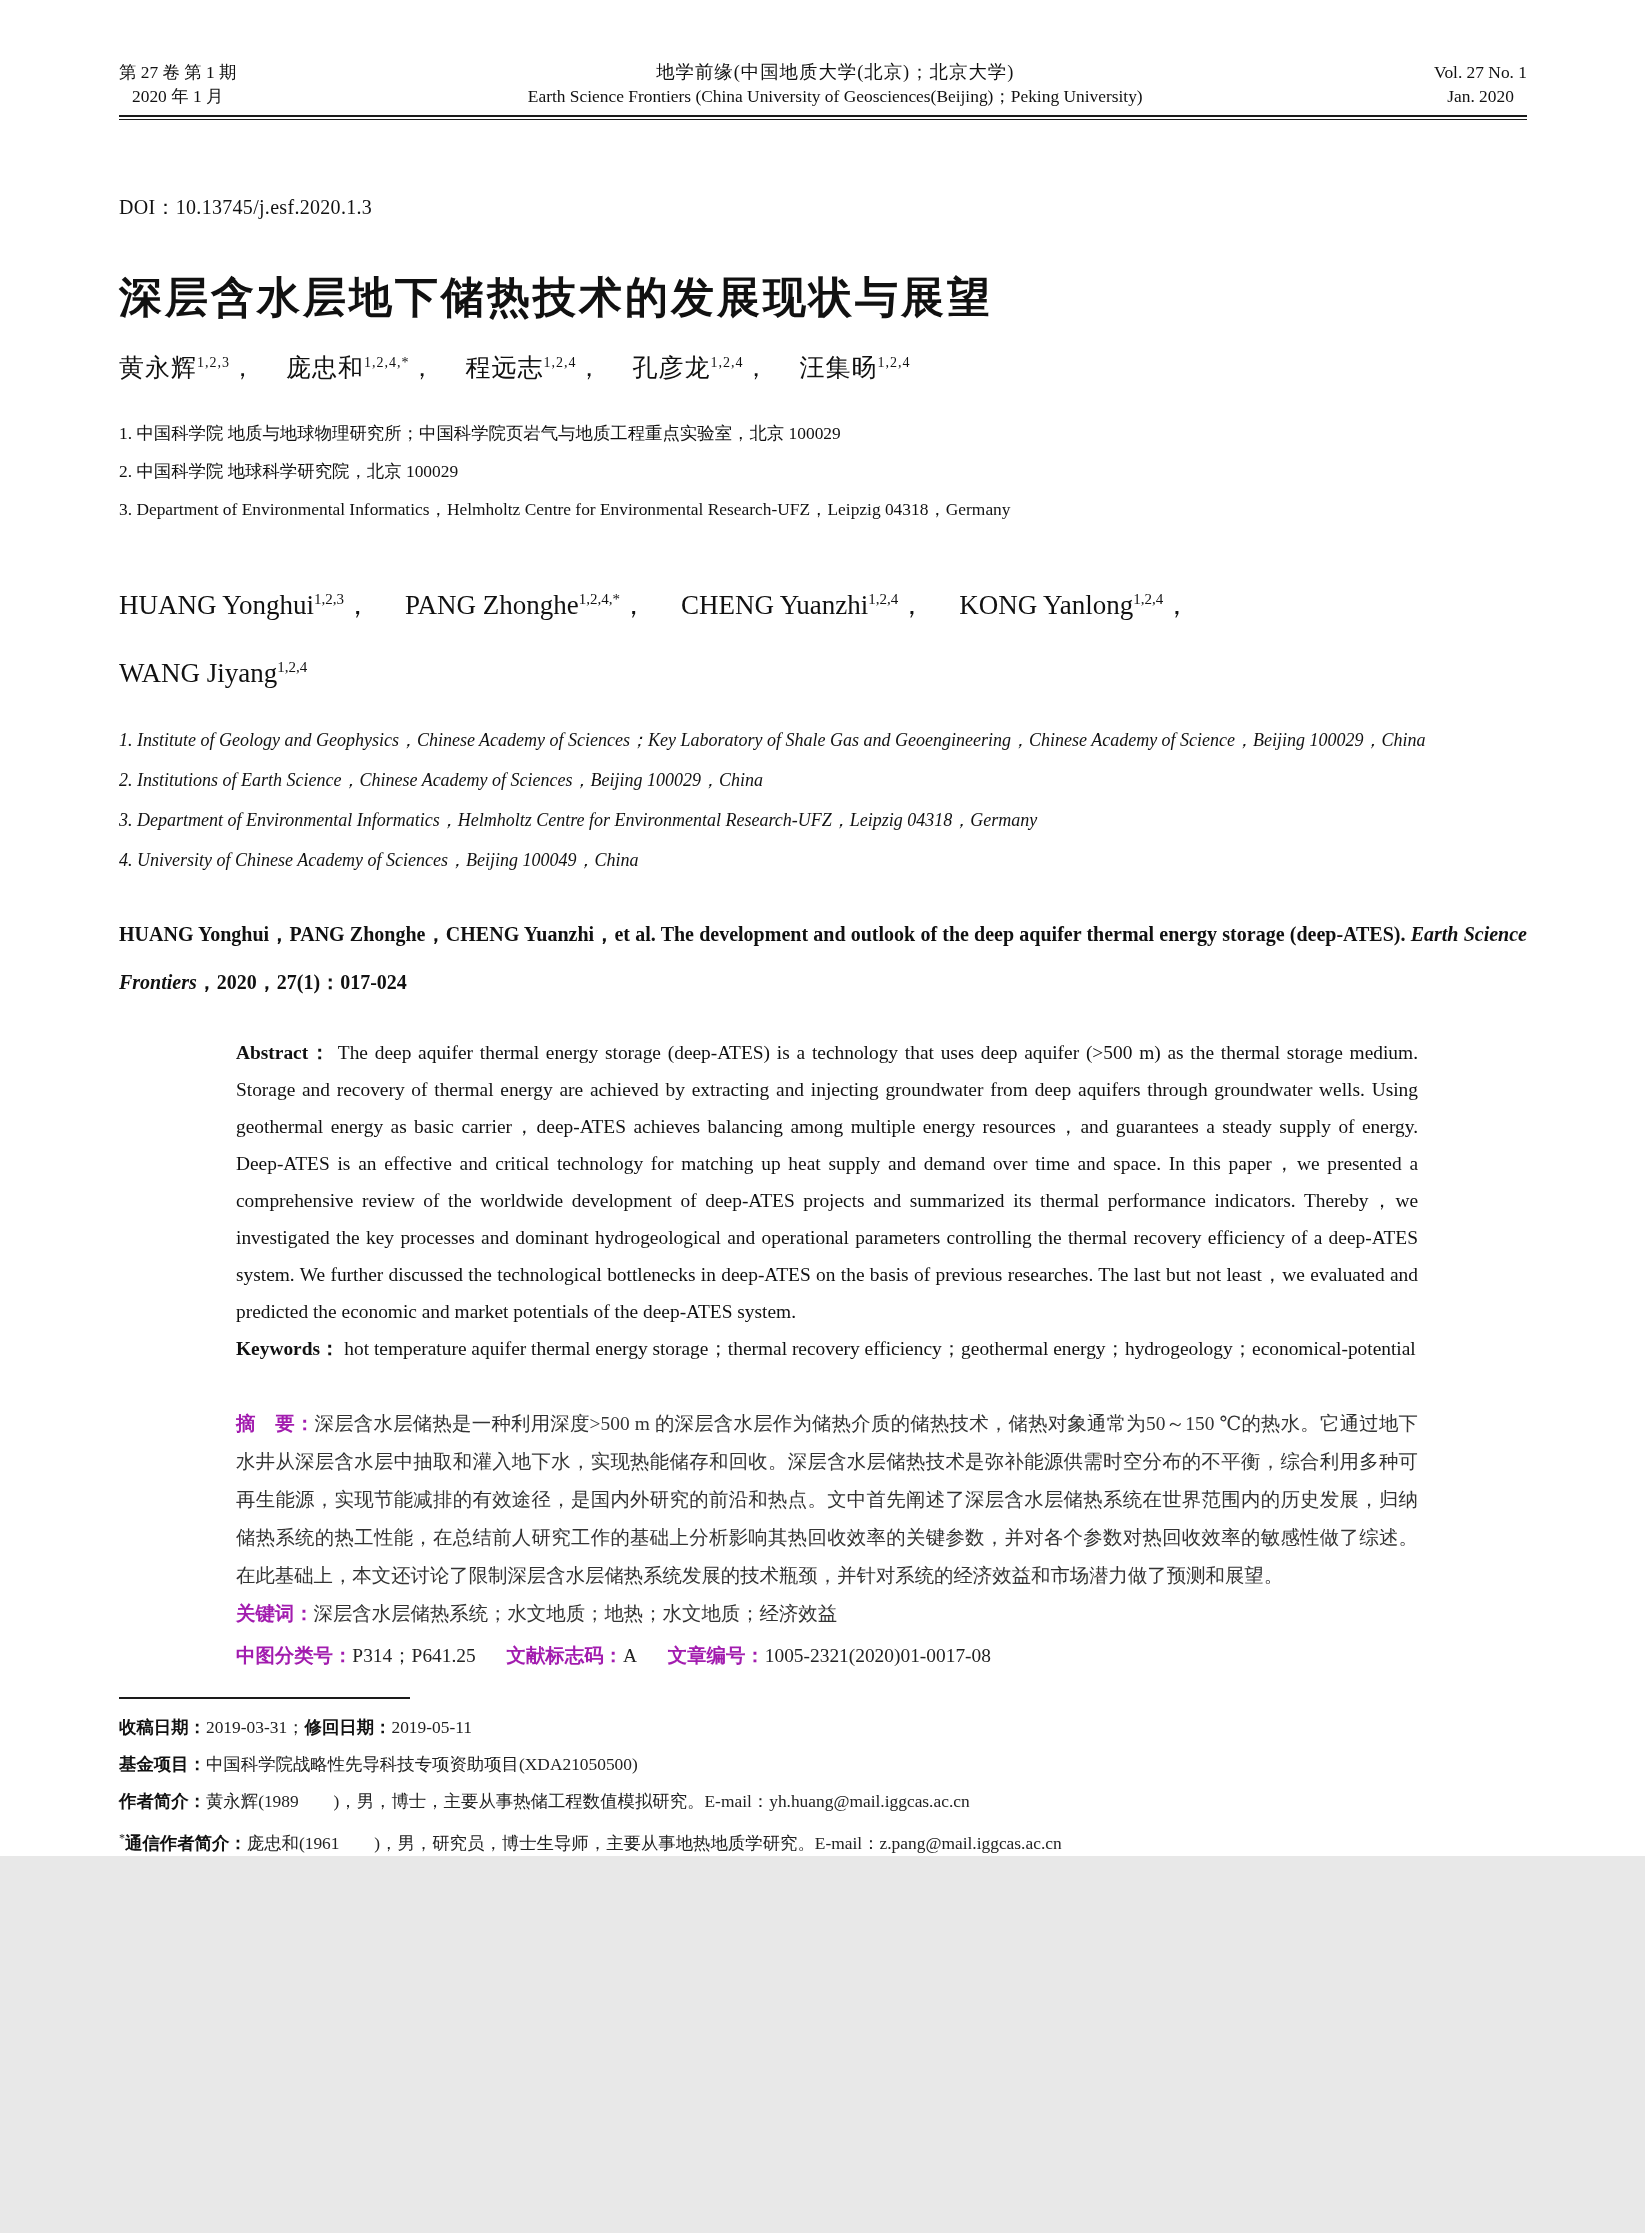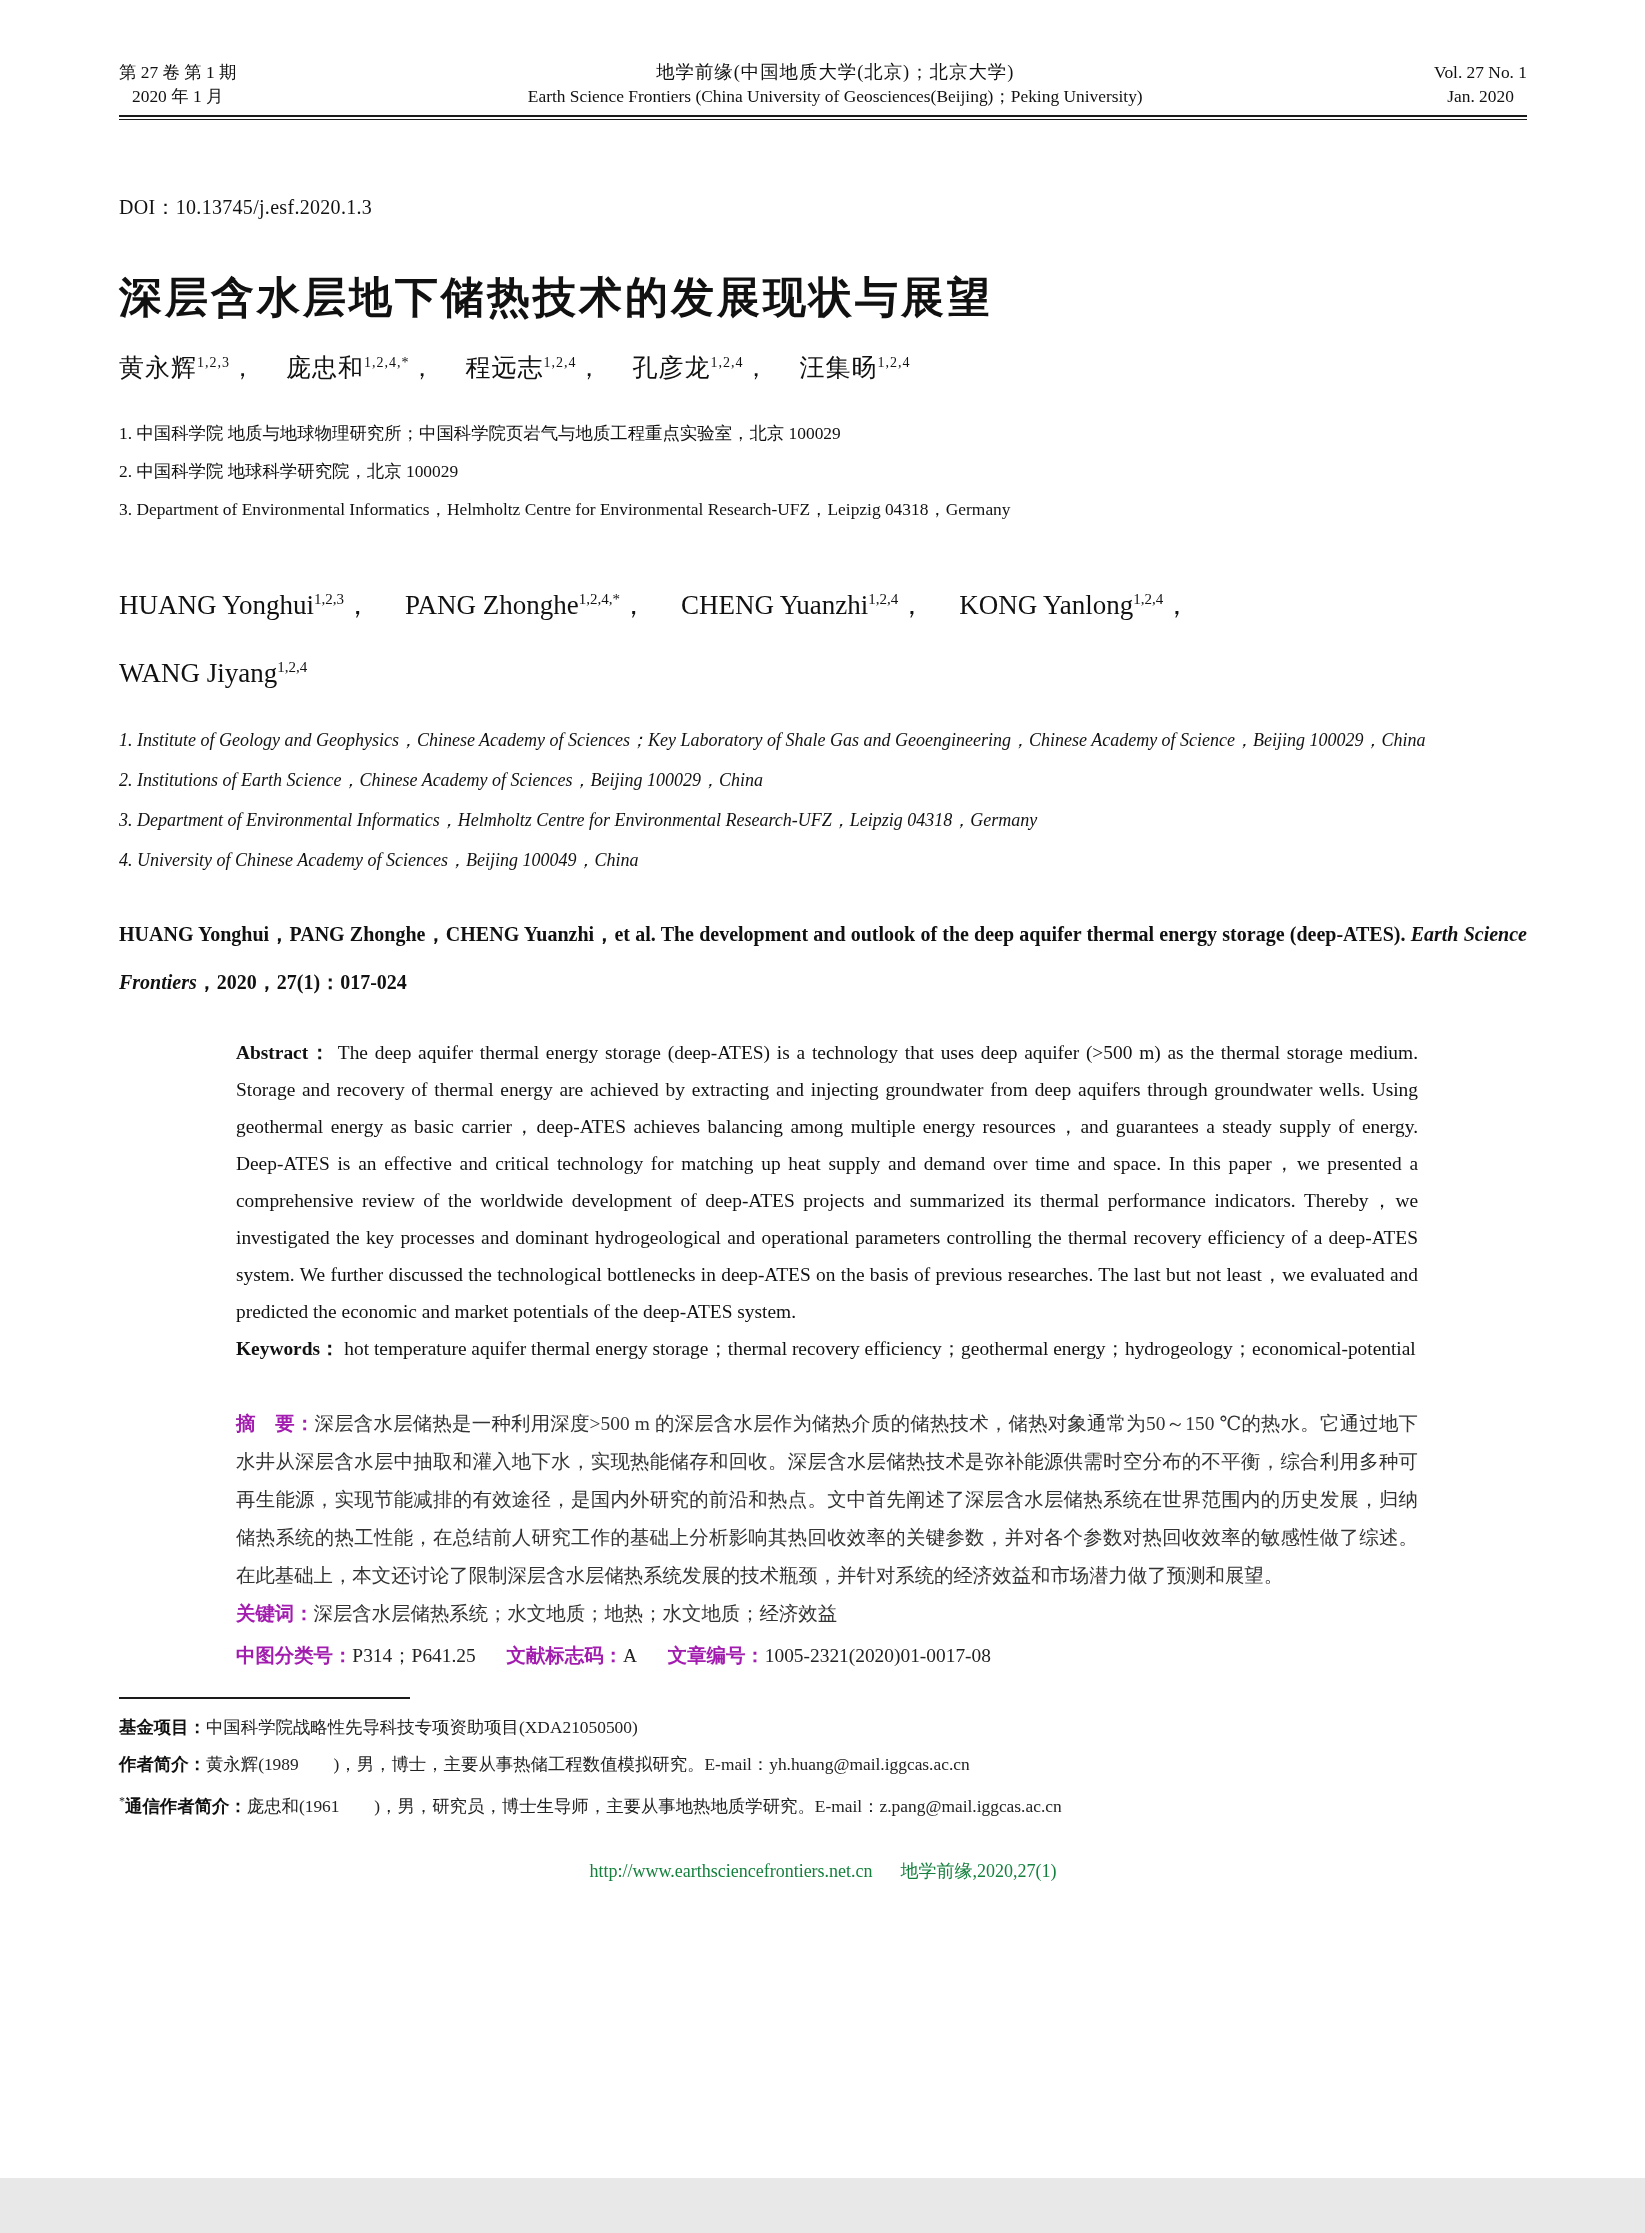--- a/index.html
+++ b/index.html
@@ -1,20 +1,20 @@
 <!DOCTYPE html>
 <html><head>
 <meta charset="utf-8">
 <style>
   * { box-sizing: border-box; }
   html, body { margin: 0; padding: 0; background: #e8e8e8; }
   .page {
     position: relative;
     width: 1646px;
-    height: 2178px;
+    height: 1856px;
     margin: 0 auto;
     background: #ffffff;
     overflow: hidden;
     font-family: "Liberation Serif", "DejaVu Serif", serif;
     color: #111;
   }
   .content { padding: 60px 119px 0 119px; }
 
   
   .jheader { display: flex; justify-content: space-between; align-items: flex-end; }
@@ -152,20 +152,23 @@
         <span class="seg"><span class="lbl">中图分类号：</span><span>P314；P641.25</span></span>
         <span class="seg"><span class="lbl">文献标志码：</span><span>A</span></span>
         <span class="seg"><span class="lbl">文章编号：</span><span>1005-2321(2020)01-0017-08</span></span>
       </div>
     </div>
 
     <div class="footnote-rule"></div>
 
     <div class="footnotes">
       <div>
+        <span class="lbl">收稿日期：</span><span>2019-03-31；</span><span class="lbl">修回日期：</span><span>2019-05-11</span>
+      </div>
+      <div>
         <span class="lbl">基金项目：</span><span>中国科学院战略性先导科技专项资助项目(XDA21050500)</span>
       </div>
       <div>
         <span class="lbl">作者简介：</span><span>黄永辉(1989　　)，男，博士，主要从事热储工程数值模拟研究。E-mail：yh.huang@mail.iggcas.ac.cn</span>
       </div>
       <div>
         <sup>*</sup><span class="lbl">通信作者简介：</span><span>庞忠和(1961　　)，男，研究员，博士生导师，主要从事地热地质学研究。E-mail：z.pang@mail.iggcas.ac.cn</span>
       </div>
     </div>
 

